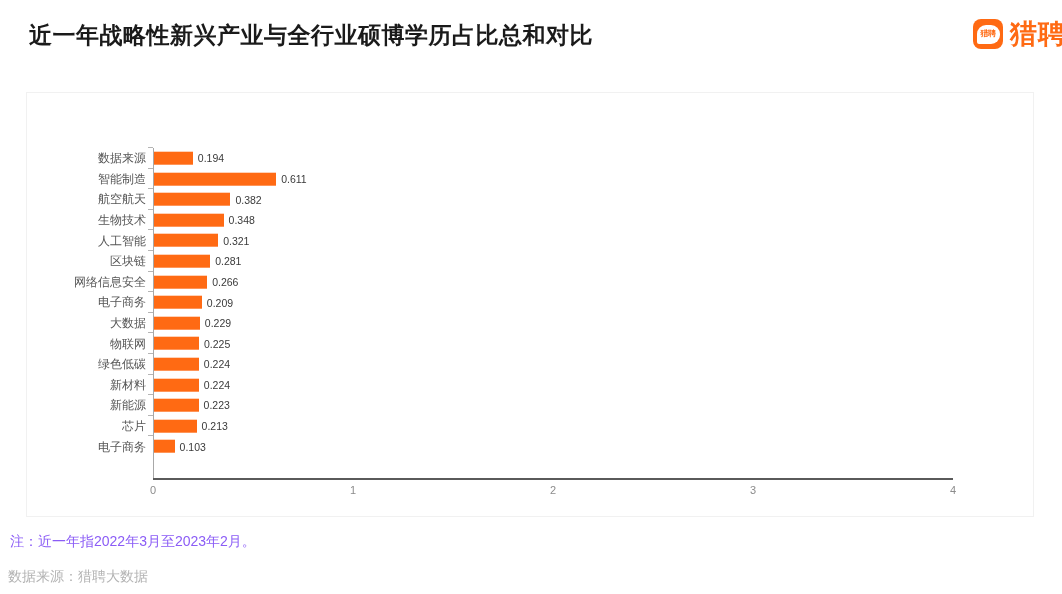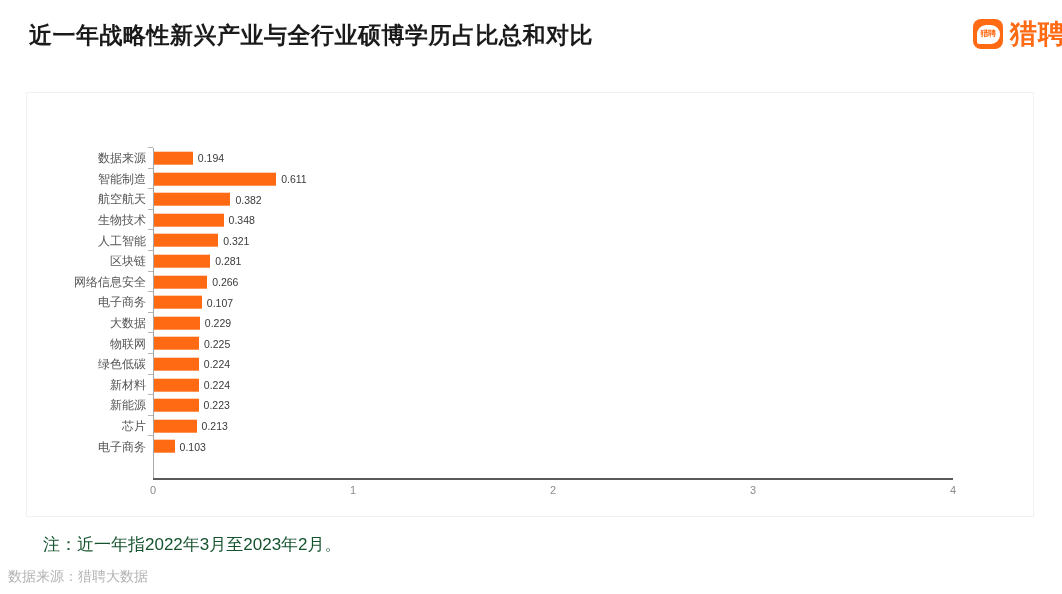--- a/index.html
+++ b/index.html
@@ -171,24 +171,24 @@
     color: #3a3a3a;
     margin-left: 5px;
     white-space: nowrap;
     line-height: 1;
     text-align: right;
   }
 
   
   .note {
     position: absolute;
-    left: 43px;
+    left: 10px;
     top: 533px;
-    font-size: 17px;
-    color: #14532d;
+    font-size: 14px;
+    color: #8b5cf6;
     white-space: nowrap;
   }
   .source {
     position: absolute;
     left: 8px;
     top: 568px;
     font-size: 14px;
     color: #b3b3b3;
     white-space: nowrap;
   }
@@ -276,21 +276,21 @@
           <div class="bar-wrap">
             <div class="bar" style="width: 53.2px; background: rgb(255, 106, 19);"></div>
             <div class="bar-value">0.266</div>
           </div>
         </div>
         <div class="row">
           <div class="row-label">电子商务</div>
           <div class="row-tick"></div>
           <div class="bar-wrap">
             <div class="bar" style="width: 47.8px; background: rgb(255, 106, 19);"></div>
-            <div class="bar-value">0.107</div>
+            <div class="bar-value">0.209</div>
           </div>
         </div>
         <div class="row">
           <div class="row-label">大数据</div>
           <div class="row-tick"></div>
           <div class="bar-wrap">
             <div class="bar" style="width: 45.8px; background: rgb(255, 106, 19);"></div>
             <div class="bar-value">0.229</div>
           </div>
         </div>

